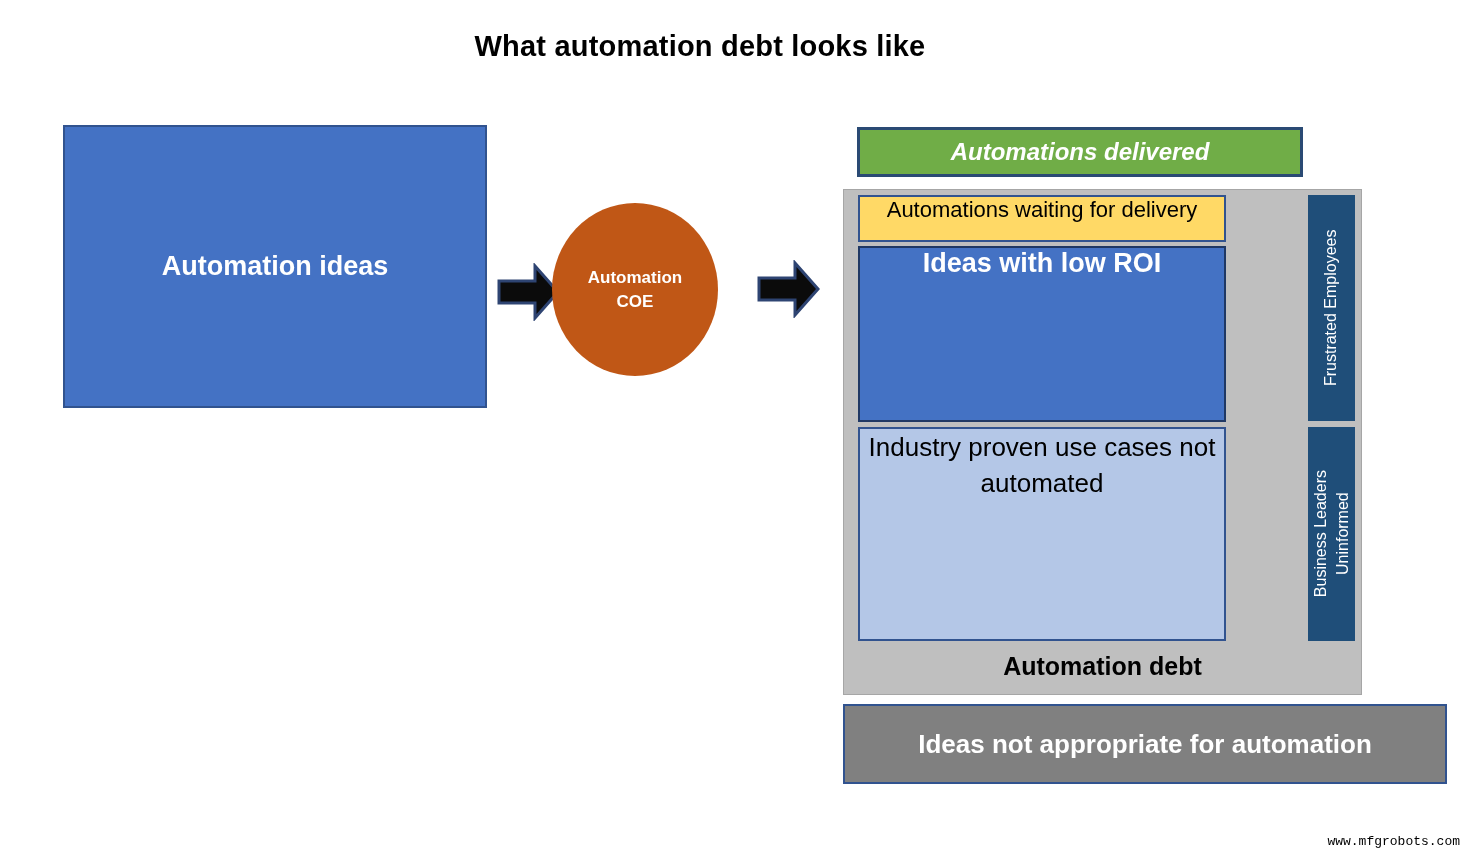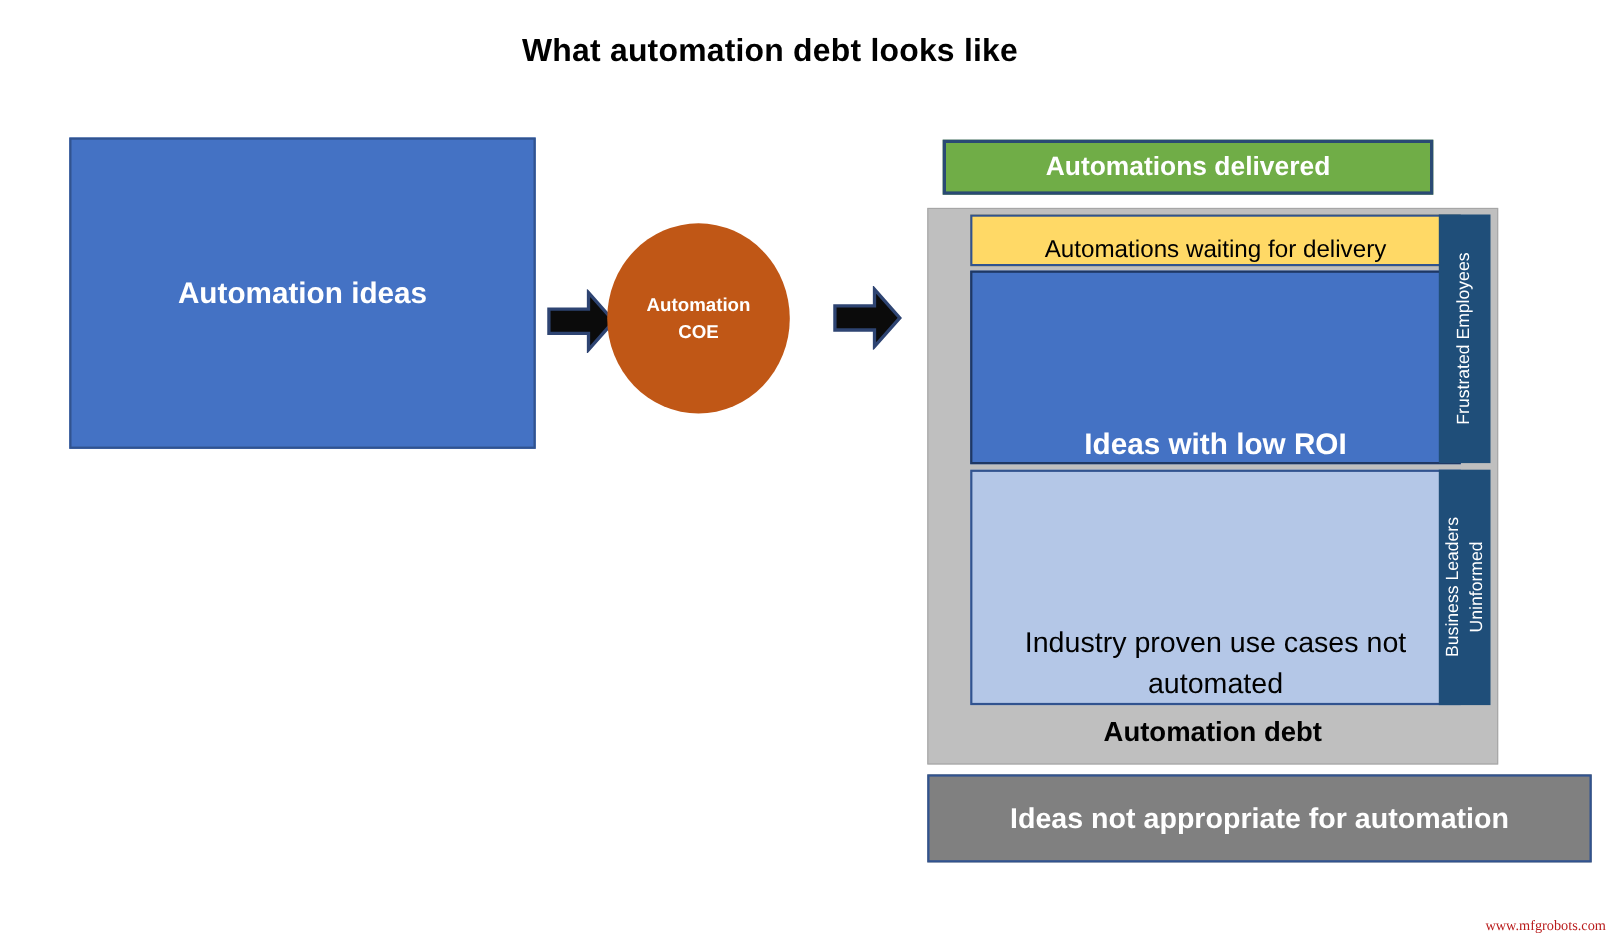--- a/index.html
+++ b/index.html
@@ -59,37 +59,37 @@
   .delivered-box {
     left: 857px; top: 127px;
     width: 446px; height: 50px;
     background: #70AD47;
     border: 3px solid #2A4A74;
     box-sizing: border-box;
     display: flex; align-items: center; justify-content: center;
     color: #ffffff;
     font-size: 24px;
     font-weight: 600;
+    font-style: italic;
   }
 
   .debt-container {
     left: 843px; top: 189px;
     width: 519px; height: 506px;
     background: #BFBFBF;
     border: 1px solid #A6A6A6;
     box-sizing: border-box;
   }
   .debt-container .inner-box {
     position: absolute;
     left: 14px;
-    width: 446px;
-    box-sizing: border-box;
-    display: flex; align-items: flex-end; justify-content: center;
-    text-align: center;
-    margin-left: 24px;
+    width: 368px;
+    box-sizing: border-box;
+    display: flex; align-items: flex-start; justify-content: center;
+    text-align: center;
   }
   .waiting-box {
     top: 5px; height: 47px;
     background: #FFD966;
     border: 2px solid #31538F;
     color: #000000;
     font-size: 22px;
     font-weight: 500;
   }
   .low-roi-box {
@@ -148,23 +148,23 @@
     border: 2px solid #31538F;
     box-sizing: border-box;
     display: flex; align-items: center; justify-content: center;
     color: #ffffff;
     font-size: 26px;
     font-weight: 600;
   }
 
   .watermark {
     right: 8px; bottom: 5px;
-    font-family: Liberation Serif, serif;
+    font-family: Liberation Mono, monospace;
     font-size: 13px;
-    color: #b91c1c;
+    color: #000000;
   }
 </style>
 </head>
 <body>
 
 <div class="canvas">
 
   <div class="abs ideas-box">
     <span>Automation ideas</span>
   </div>

